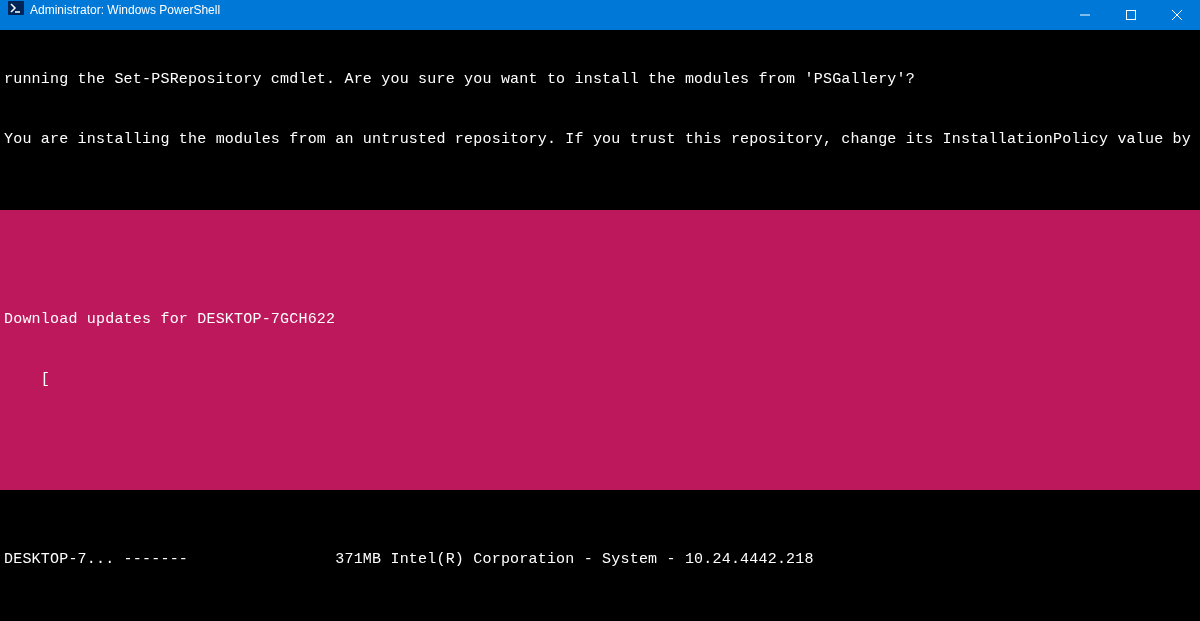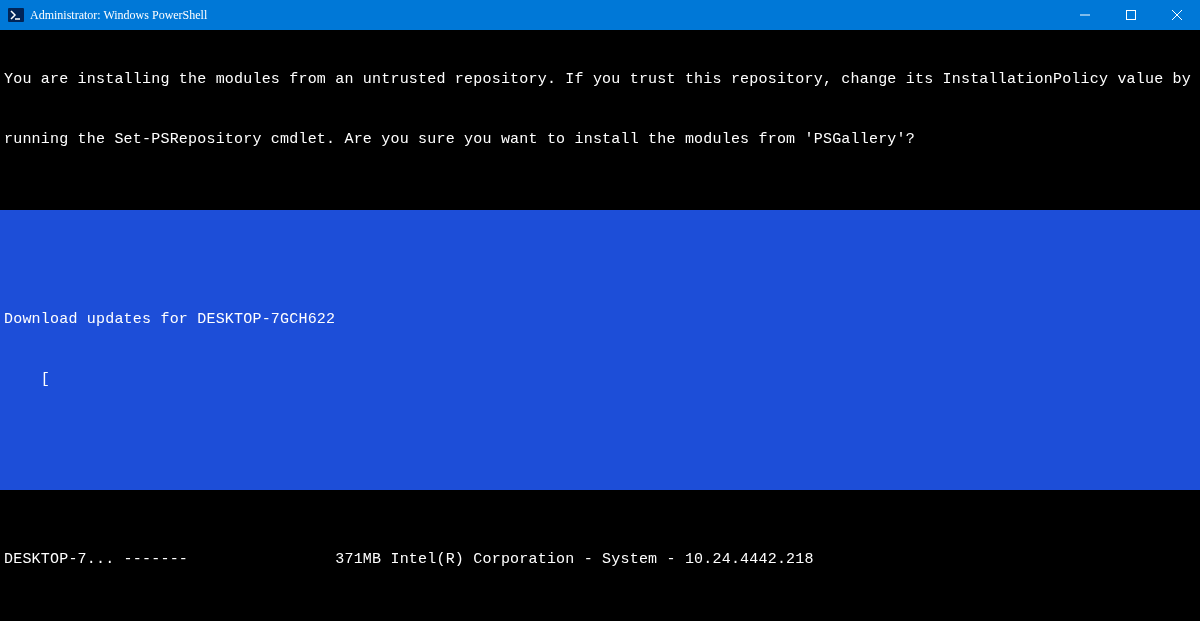--- a/index.html
+++ b/index.html
@@ -10,23 +10,22 @@
       background: #000;
       color: #fff;
       width: 1200px;
       height: 621px;
       overflow: hidden;
     }
     .titlebar {
       background: #0078d7;
       height: 30px;
       display: flex;
-      align-items: center;
       color: #fff;
-      font-family: Liberation Serif, serif;
+      font-family: Liberation Sans, sans-serif;
       font-size: 12px;
     }
     .titlebar-icon {
       width: 16px;
       height: 16px;
       margin: 0 6px 0 8px;
       display: flex;
       align-items: center;
       justify-content: center;
     }
@@ -40,21 +39,21 @@
       justify-content: center;
     }
     .winbtn svg { display: block; }
     .terminal {
       padding: 0;
       white-space: pre;
       letter-spacing: 0.2px;
     }
     .line { padding: 0 4px; }
     .progress-block {
-      background: #1d4ed8;
+      background: #be185d;
       color: #fff;
       padding: 0;
     }
     .progress-block .line { padding: 0 4px; }
     .blank { height: 20px; }
   </style>
 </head>
 <body>
 
 <div class="titlebar">
@@ -79,22 +78,22 @@
   </div>
   <div class="winbtn">
     <svg width="10" height="10">
         <line x1="0" y1="0" x2="10" y2="10" stroke="#fff" stroke-width="1"></line>
         <line x1="10" y1="0" x2="0" y2="10" stroke="#fff" stroke-width="1"></line>
       </svg>
   </div>
 </div>
 
 <div class="terminal">
+  <div class="line">running the Set-PSRepository cmdlet. Are you sure you want to install the modules from 'PSGallery'?</div>
   <div class="line">You are installing the modules from an untrusted repository. If you trust this repository, change its InstallationPolicy value by</div>
-  <div class="line">running the Set-PSRepository cmdlet. Are you sure you want to install the modules from 'PSGallery'?</div>
 
   <div class="progress-block">
     <div class="blank"></div>
     <div class="line">Download updates for DESKTOP-7GCH622</div>
     <div class="line">    [                                                                                                                                 ]</div>
     <div class="blank"></div>
   </div>
 
   <div class="line">DESKTOP-7... -------                371MB Intel(R) Corporation - System - 10.24.4442.218</div>
   

